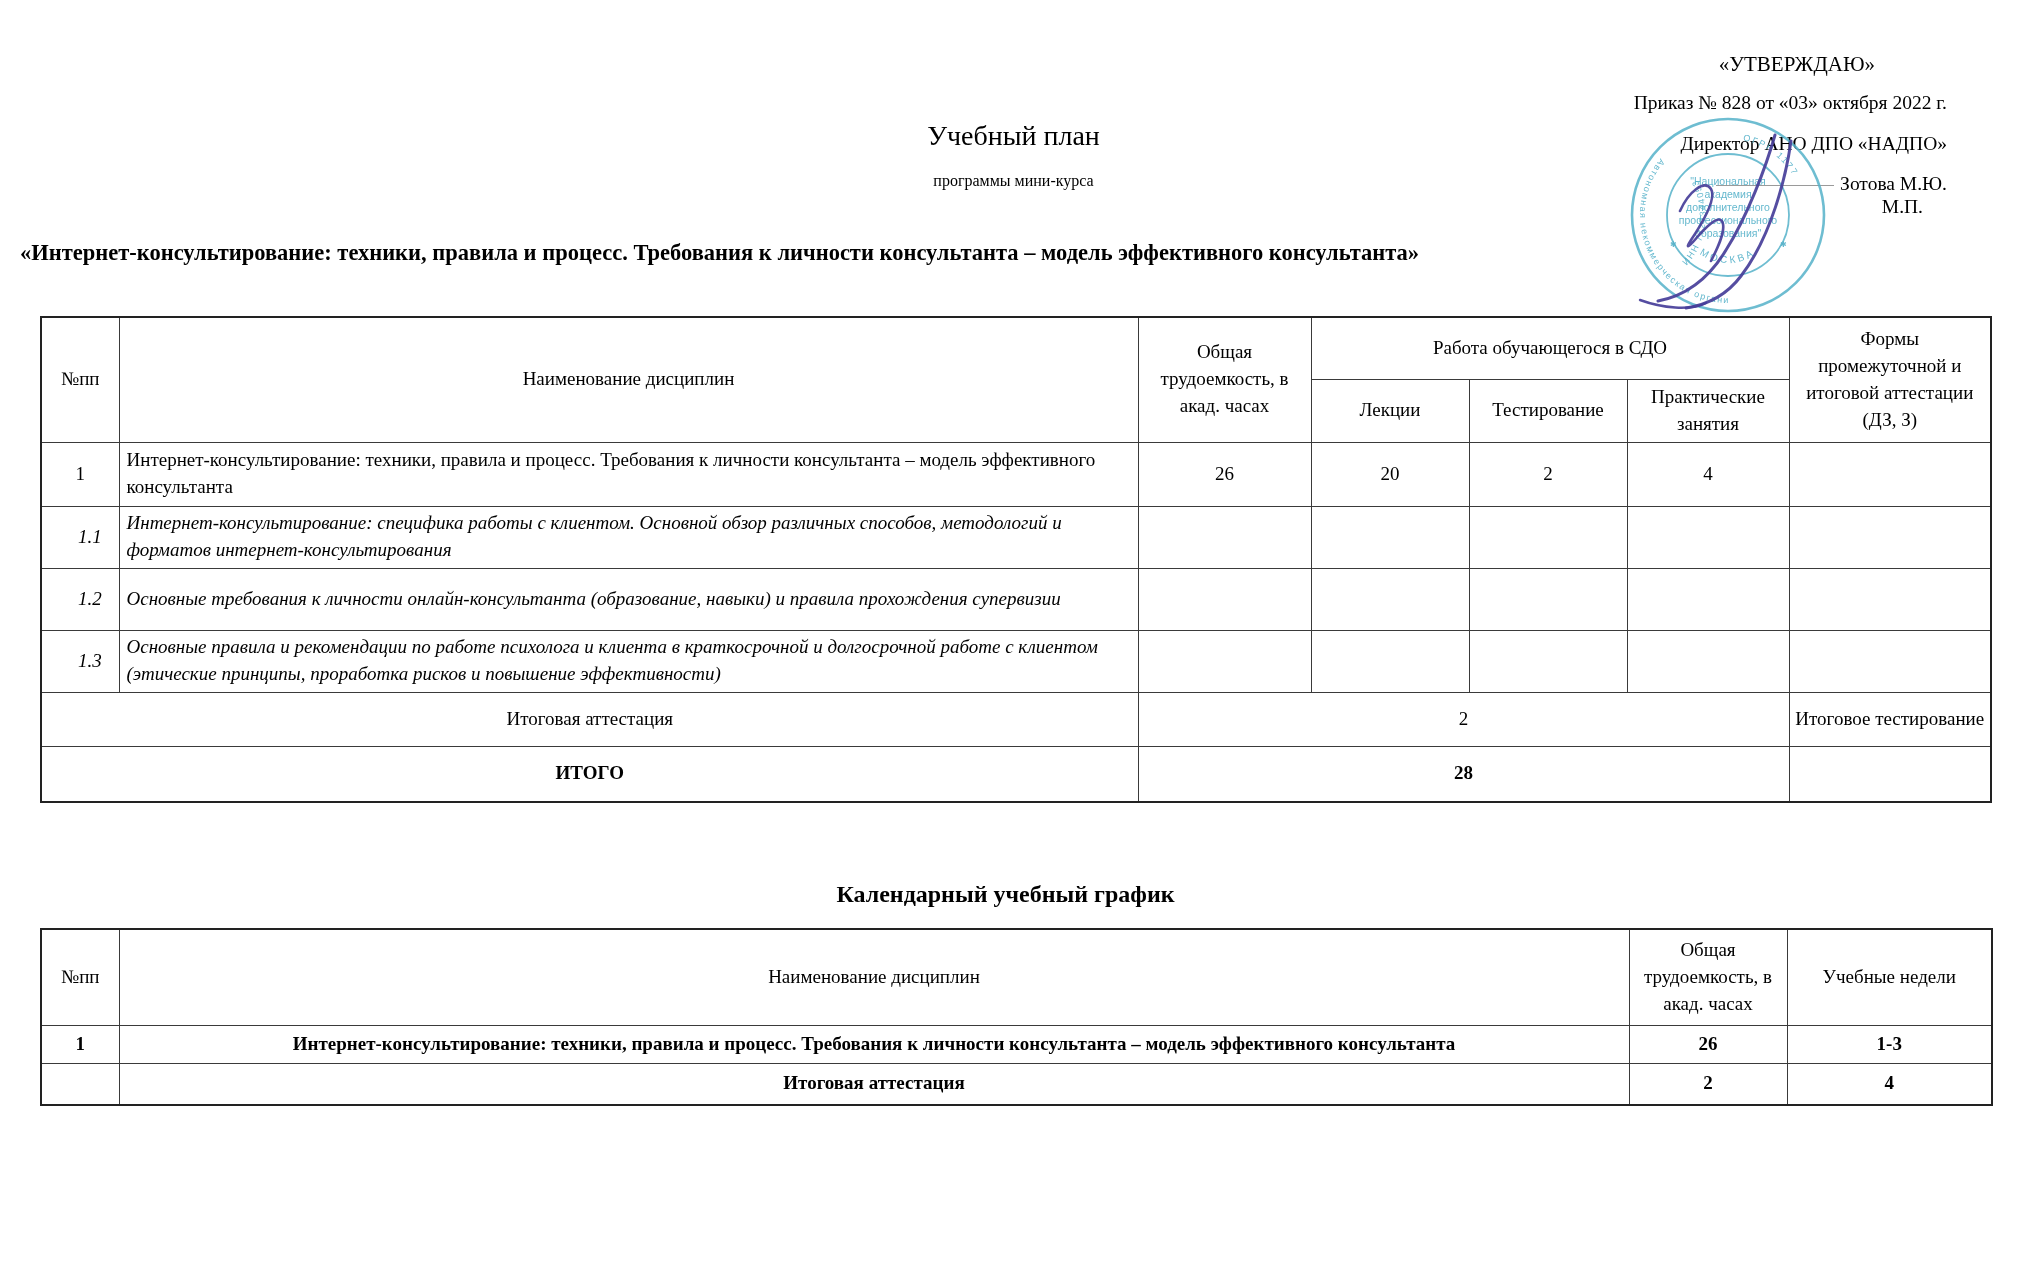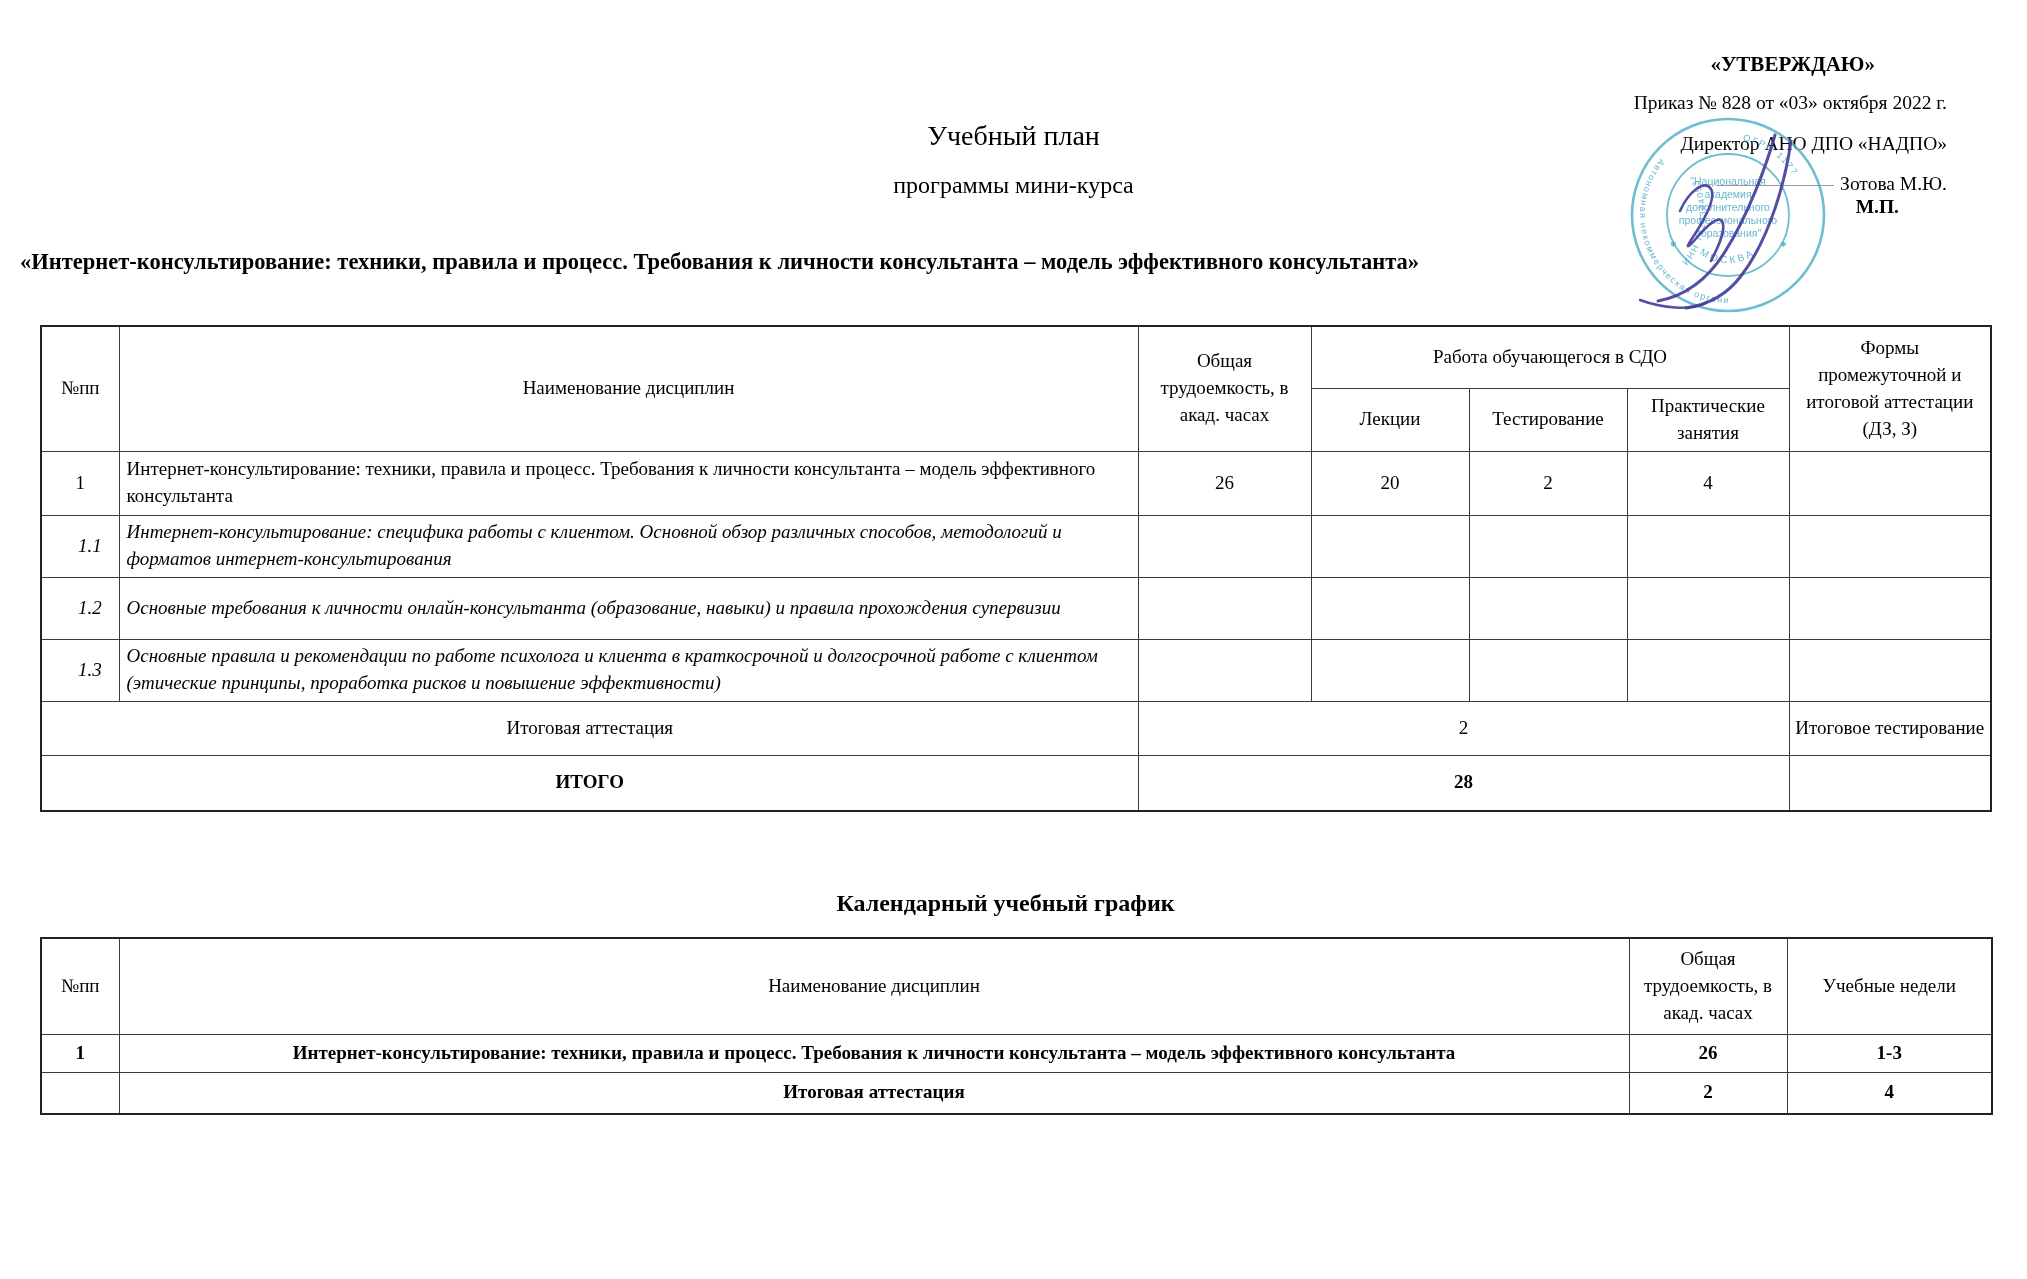--- a/index.html
+++ b/index.html
@@ -10,41 +10,41 @@
     color:#000;
     overflow:hidden;
   }
   :root{ --stamp:#55b1c9; --sig:#473e99; }
 
   
   .approval{
     position:absolute; top:52px; right:80px;
     text-align:right; font-size:19.5px; line-height:1.2; z-index:2;
   }
-  .approval .approve{font-weight:bold;font-size:21px;margin-right:72px;margin-bottom:14px;}
+  .approval .approve{font-weight:normal;font-size:21px;margin-right:72px;margin-bottom:14px;}
   .approval .line{margin-bottom:17px;}
   .approval .sig-row{margin-bottom:0;}
   .sig-line{
     display:inline-block;width:118px;height:1px;
     border-bottom:1.6px solid #9a9a9a;margin-right:6px;vertical-align:4px;
   }
-  .approval .mp{margin-right:48px;font-weight:bold;}
+  .approval .mp{margin-right:24px;}
 
   
   .seal{
     position:absolute; left:1540px; top:95px; width:320px; height:230px;
     z-index:3; pointer-events:none;
   }
   .st-ring{fill:none;stroke:var(--stamp);opacity:.85;}
   .st-text{fill:var(--stamp);opacity:.9;font-family:"Liberation Sans",sans-serif;}
   .sig-path{fill:none;stroke:var(--sig);stroke-linecap:round;opacity:.92;}
 
   
   .doc-title{margin:120px 0 0 0;text-align:center;font-size:28px;font-weight:normal;}
-  .doc-subtitle{margin:20px 0 0 0;text-align:center;font-size:24px;}
+  .doc-subtitle{margin:20px 0 0 0;text-align:center;font-size:16px;}
   .course-title{margin:50px 20px 0 20px;text-align:left;font-size:22.5px;font-weight:bold;}
   .section-title{margin:78px 16px 0 0;text-align:center;font-size:24px;font-weight:bold;}
 
   
   table{
     border-collapse:collapse;table-layout:fixed;
     margin-left:40px;font-size:19px;
   }
   .t1{width:1950px;margin-top:50px;}
   .t2{width:1951px;margin-top:20px;}

